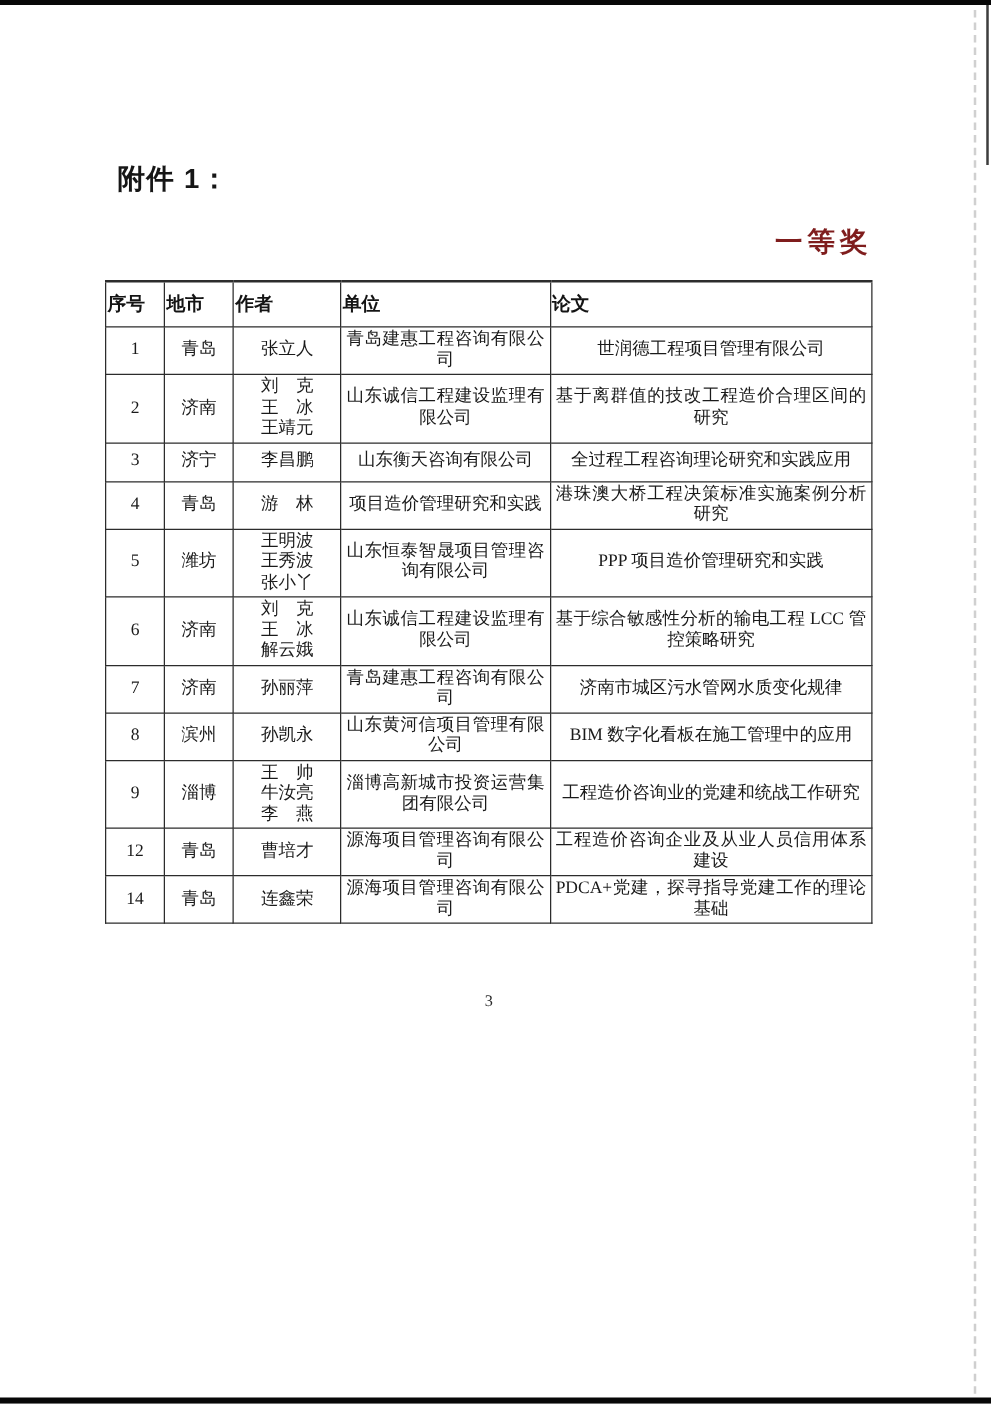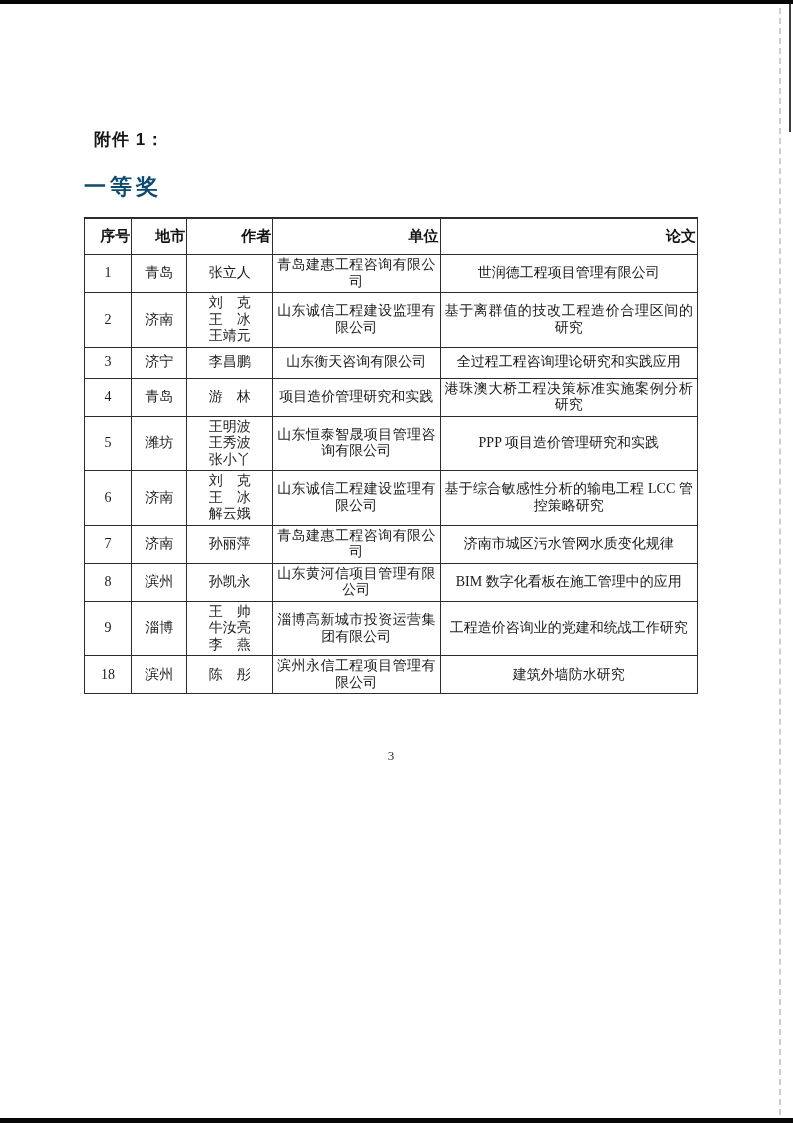--- a/index.html
+++ b/index.html
@@ -17,38 +17,38 @@
   .scan-line-right { position: absolute; top: 8px; bottom: 8px; left: 779px; width: 0;
                      border-left: 2px dashed #a9a9a9; opacity: 0.55; }
   .scan-tick-topright { position: absolute; top: 4px; left: 789px; width: 2px; height: 128px;
                      background: #1b1b1b; opacity: 0.85; }
 
   .content { position: absolute; left: 84px; top: 0; width: 614px; }
 
   .attachment {
     margin: 128px 0 0 10px;
     font-family: "Liberation Sans", "DejaVu Sans", sans-serif;
-    font-weight: 700; font-size: 17px; letter-spacing: 1px; color: #161616;
+    font-weight: 700; font-size: 22px; letter-spacing: 1px; color: #161616;
   }
   .prize-title {
     margin-top: 21px;
-    text-align: left;
+    text-align: right;
     font-family: "Liberation Sans", "DejaVu Sans", sans-serif;
-    font-weight: 700; font-size: 22px; letter-spacing: 4px; color: #0c4a6e;
+    font-weight: 700; font-size: 22px; letter-spacing: 4px; color: #7f1d1d;
   }
 
   table.awards {
     width: 100%; margin-top: 15px;
     border-collapse: collapse; table-layout: fixed;
   }
   .awards th, .awards td { border: 1.6px solid #2c2c2c; overflow: hidden; }
   .awards th {
     font-family: "Liberation Sans", "DejaVu Sans", sans-serif;
     font-weight: 700; font-size: 15px; color: #141414;
-    height: 33px; text-align: right; vertical-align: middle;
+    height: 33px; text-align: left; vertical-align: middle;
     border-top-width: 2.4px;
   }
   .awards td {
     font-size: 14px; line-height: 1.18; color: #1a1a1a;
     padding: 2px 3px; height: 26px;
     text-align: center; vertical-align: middle;
   }
   td.c-unit, td.c-paper {
     text-align: justify; text-align-last: center;
     padding-left: 4px; padding-right: 4px;
@@ -182,34 +182,43 @@
             <div>王　帅</div>
             <div>牛汝亮</div>
             <div>李　燕</div>
           </td>
     <td class="c-unit">淄博高新城市投资运营集团有限公司</td>
     <td class="c-paper">工程造价咨询业的党建和统战工作研究</td>
   </tr>
 
 
 
-
-
-
-
-
-
-  <tr>
-    <td class="c-no">18</td>
-    <td class="c-city">滨州</td>
-    <td class="c-authors">
-            <div>陈　彤</div>
-          </td>
-    <td class="c-unit">滨州永信工程项目管理有限公司</td>
-    <td class="c-paper">建筑外墙防水研究</td>
-  </tr>
+  <tr>
+    <td class="c-no">12</td>
+    <td class="c-city">青岛</td>
+    <td class="c-authors">
+            <div>曹培才</div>
+          </td>
+    <td class="c-unit">源海项目管理咨询有限公司</td>
+    <td class="c-paper">工程造价咨询企业及从业人员信用体系建设</td>
+  </tr>
+
+
+  <tr>
+    <td class="c-no">14</td>
+    <td class="c-city">青岛</td>
+    <td class="c-authors">
+            <div>连鑫荣</div>
+          </td>
+    <td class="c-unit">源海项目管理咨询有限公司</td>
+    <td class="c-paper">PDCA+党建，探寻指导党建工作的理论基础</td>
+  </tr>
+
+
+
+
 </tbody>
   </table>
 
   <div class="page-number">3</div>
 </div>
 
 <div class="scan-bar-bottom"></div>
 
 </body></html>

